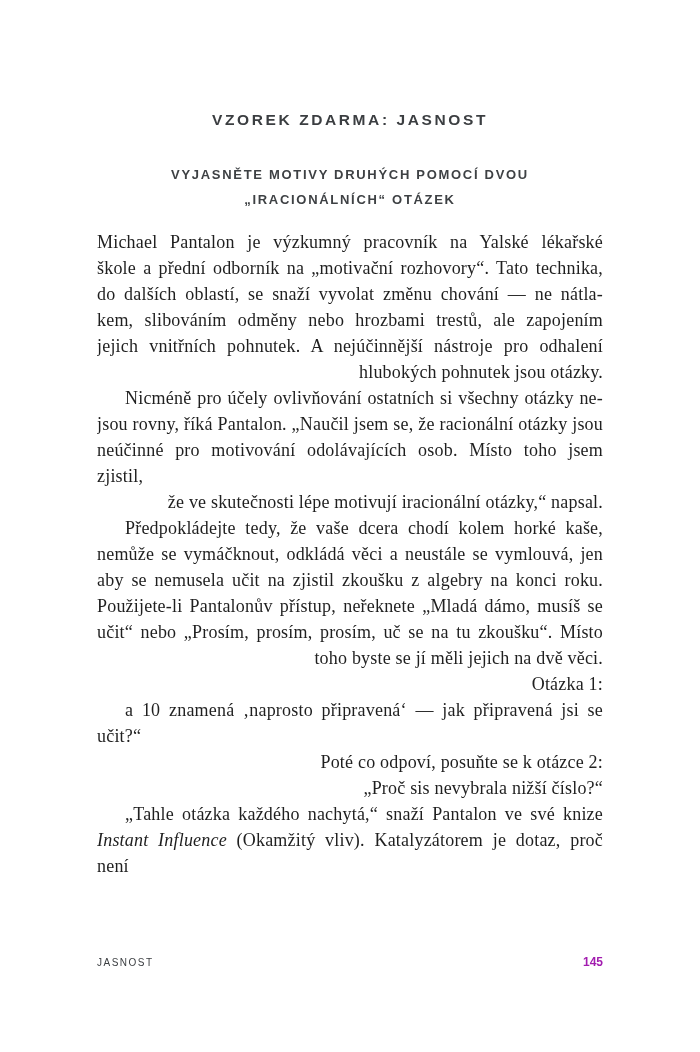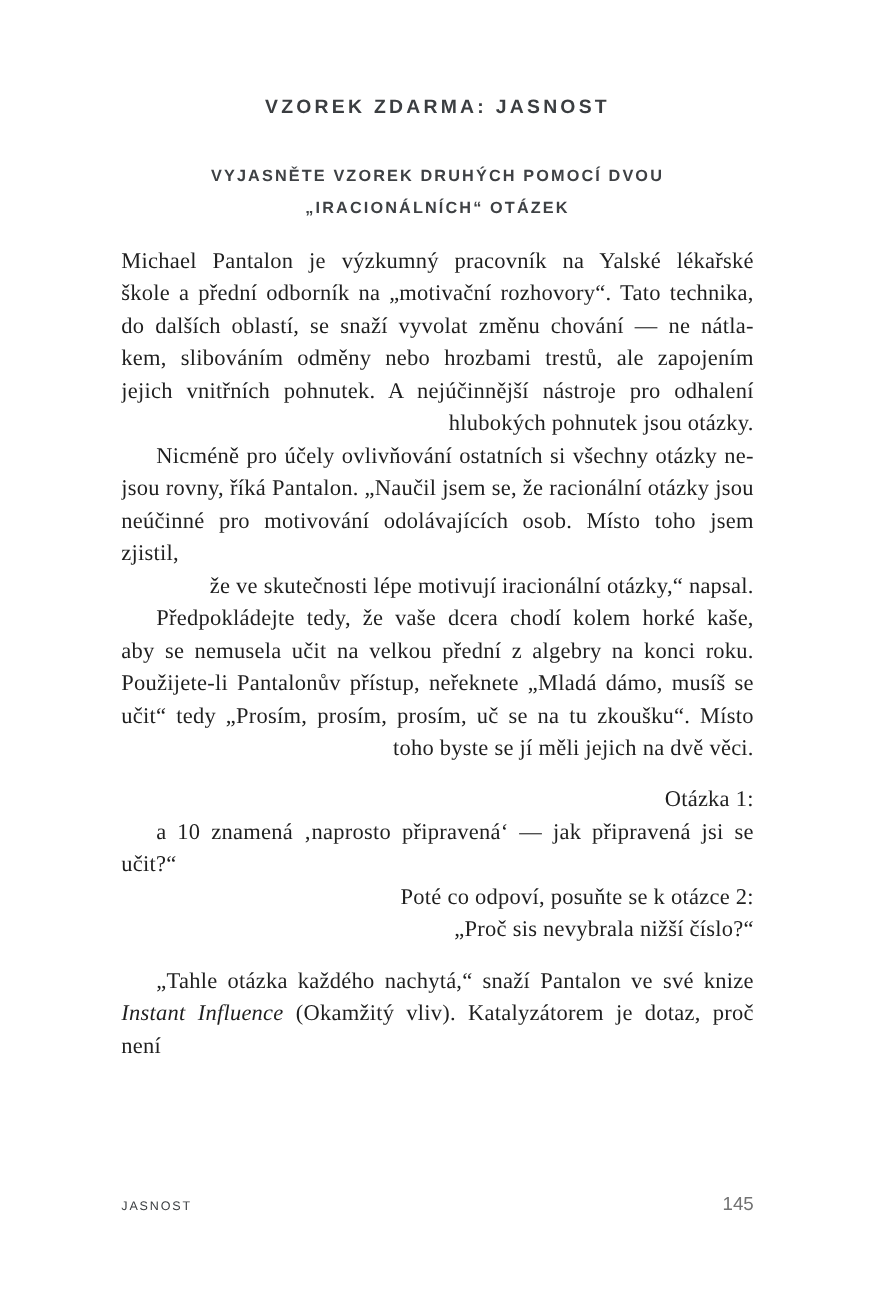--- a/index.html
+++ b/index.html
@@ -6,21 +6,21 @@
   html, body { background: #ffffff; }
   .page {
     position: relative;
     width: 700px;
     height: 1052px;
     margin: 0 auto;
     background: #ffffff;
     overflow: hidden;
   }
   .chapter-head {
-    padding-top: 75px;
+    padding-top: 109px;
     text-align: center;
     font-family: "Liberation Sans", "DejaVu Sans", sans-serif;
     color: #3d4043;
   }
   .title {
     font-size: 15.5px;
     font-weight: 600;
     letter-spacing: 2.6px;
     line-height: 21px;
     color: #3b3e41;
@@ -34,21 +34,21 @@
     color: #3e4144;
   }
   .body-text {
     margin: 17px 97px 0 97px;
     font-family: "Liberation Serif", "DejaVu Serif", serif;
     font-size: 18px;
     letter-spacing: 0.2px;
     line-height: 26px;
     color: #1f1f1f;
   }
-  .para.gap { margin-top: 15px; }
+  .para.gap { margin-top: 0; }
   .para.indent .line:first-child { text-indent: 28px; }
   .line { text-align: right; overflow: hidden; white-space: normal; }
   .line.j { text-align: justify; text-align-last: justify; }
   .it { font-style: italic; }
   .footer {
     position: absolute;
     left: 97px;
     right: 97px;
     top: 955px;
     display: flex;
@@ -57,34 +57,34 @@
     font-family: "Liberation Sans", "DejaVu Sans", sans-serif;
   }
   .running {
     font-size: 10px;
     font-weight: 500;
     letter-spacing: 1.5px;
     color: #3a3d40;
     text-align: center;
   }
   .pagenum {
-    font-size: 15px;
-    font-weight: 400;
-    color: #737373;
+    font-size: 12px;
+    font-weight: 700;
+    color: #a21caf;
   }
 </style>
 </head>
 <body>
 
 <div class="page">
 
   <div class="chapter-head">
     <div class="title">VZOREK ZDARMA: JASNOST</div>
     <div class="subtitle">
-      <div>VYJASNĚTE VZOREK DRUHÝCH POMOCÍ DVOU</div>
+      <div>VYJASNĚTE MOTIVY DRUHÝCH POMOCÍ DVOU</div>
       <div>„IRACIONÁLNÍCH“ OTÁZEK</div>
     </div>
   </div>
 
   <div class="body-text">
       <div class="para">
         <div class="line j"><span>Michael Pantalon je výzkumný pracovník na Yalské lékařské</span></div>
         <div class="line j"><span>škole a přední odborník na „motivační rozhovory“. Tato technika,</span></div>
         <div class="line j"><span>do dalších oblastí, se snaží vyvolat změnu chování — ne nátla-</span></div>
         <div class="line j"><span>kem, slibováním odměny nebo hrozbami trestů, ale zapojením</span></div>
@@ -92,23 +92,24 @@
         <div class="line"><span>hlubokých pohnutek jsou otázky.</span></div>
       </div>
       <div class="para indent">
         <div class="line j"><span>Nicméně pro účely ovlivňování ostatních si všechny otázky ne-</span></div>
         <div class="line j"><span>jsou rovny, říká Pantalon. „Naučil jsem se, že racionální otázky jsou</span></div>
         <div class="line j"><span>neúčinné pro motivování odolávajících osob. Místo toho jsem zjistil,</span></div>
         <div class="line"><span>že ve skutečnosti lépe motivují iracionální otázky,“ napsal.</span></div>
       </div>
       <div class="para indent">
         <div class="line j"><span>Předpokládejte tedy, že vaše dcera chodí kolem horké kaše,</span></div>
-        <div class="line j"><span>aby se nemusela učit na velkou přední z algebry na konci roku.</span></div>
+        <div class="line j"><span>nemůže se vymáčknout, odkládá věci a neustále se vymlouvá, jen</span></div>
+        <div class="line j"><span>aby se nemusela učit na zjistil zkoušku z algebry na konci roku.</span></div>
         <div class="line j"><span>Použijete-li Pantalonův přístup, neřeknete „Mladá dámo, musíš se</span></div>
-        <div class="line j"><span>učit“ tedy „Prosím, prosím, prosím, uč se na tu zkoušku“. Místo</span></div>
+        <div class="line j"><span>učit“ nebo „Prosím, prosím, prosím, uč se na tu zkoušku“. Místo</span></div>
         <div class="line"><span>toho byste se jí měli jejich na dvě věci.</span></div>
       </div>
       <div class="para indent gap">
         <div class="line"><span>Otázka 1:</span></div>
       </div>
       <div class="para indent">
         <div class="line j"><span>a 10 znamená ‚naprosto připravená‘ — jak připravená jsi se učit?“</span></div>
       </div>
       <div class="para indent">
         <div class="line"><span>Poté co odpoví, posuňte se k otázce 2:</span></div>

